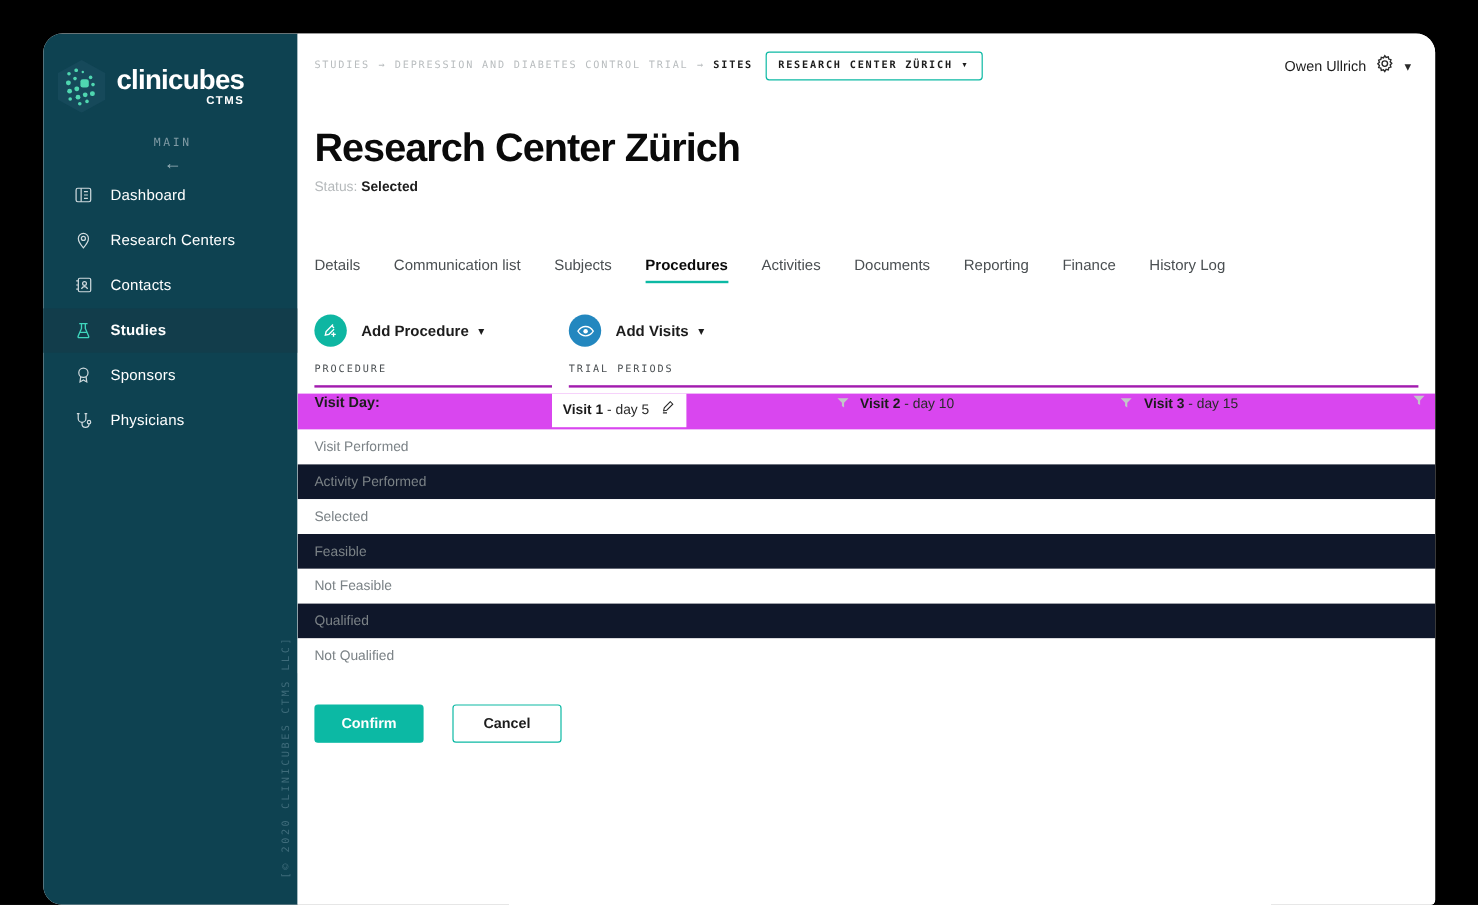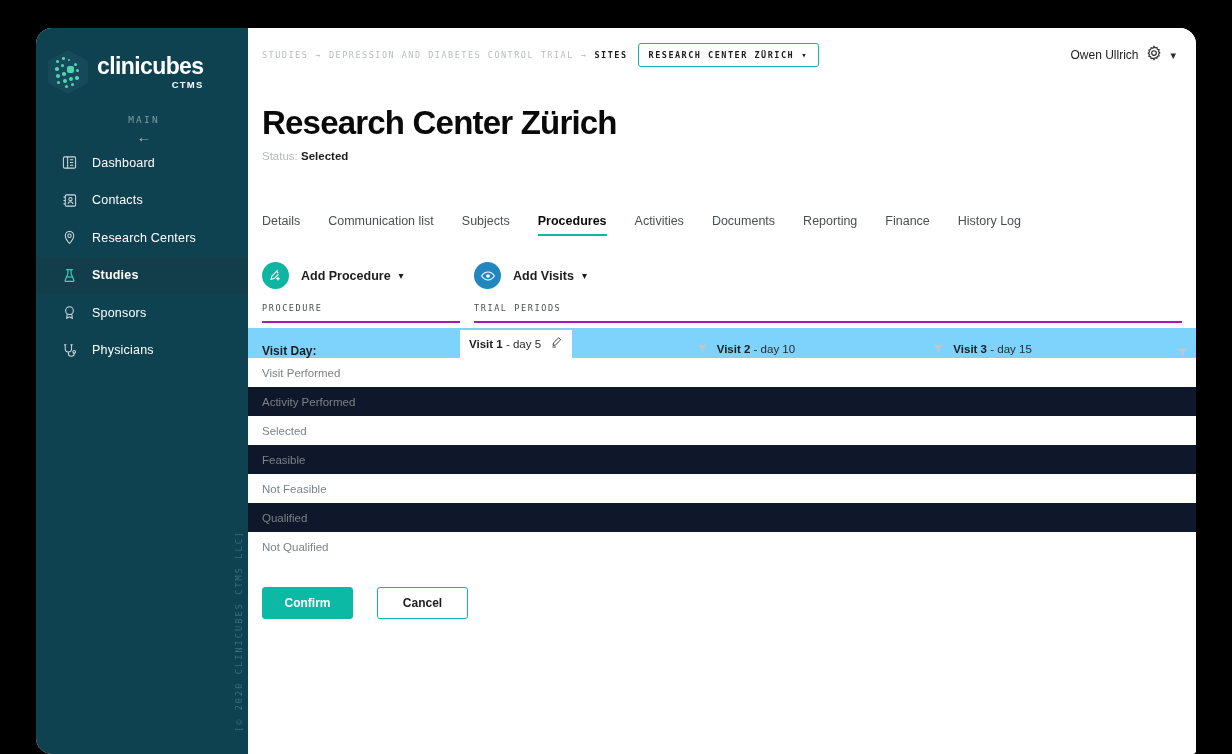--- a/index.html
+++ b/index.html
@@ -301,23 +301,23 @@
     padding-bottom: 8px;
     border-bottom: 2px solid #a21caf;
   }
 
   .col-head-a { width: 198px; flex: 0 0 198px; margin-right: 14px; }
   .col-head-b { flex: 1; }
 
   
   .visit-row {
     display: flex;
-    align-items: flex-end;
+    align-items: flex-start;
     height: 30px;
-    background: #7dd3fc;
+    background: #d946ef;
     padding-left: 14px;
     margin-top: 5px;
   }
 
   .vr-label {
     width: 198px;
     flex: 0 0 198px;
     font-size: 12px;
     font-weight: bold;
     color: #1c1c1c;
@@ -453,39 +453,39 @@
           <line x1="8.5" y1="8" x2="12" y2="8"></line>
           <line x1="8.5" y1="11" x2="12" y2="11"></line>
         </svg>
       </span>
       <span class="nav-label">Dashboard</span>
     </div>
 
     <div class="nav-item">
       <span class="nav-ico">
         <svg width="15" height="15" viewBox="0 0 16 16" fill="none" stroke="#cfdade" stroke-width="1.1">
+          <path d="M8 1.6c2.5 0 4.5 2 4.5 4.5 0 3.2-4.5 8.3-4.5 8.3S3.5 9.3 3.5 6.1C3.5 3.6 5.5 1.6 8 1.6z"></path>
+          <circle cx="8" cy="6.1" r="1.8"></circle>
+        </svg>
+      </span>
+      <span class="nav-label">Research Centers</span>
+    </div>
+
+    <div class="nav-item">
+      <span class="nav-ico">
+        <svg width="15" height="15" viewBox="0 0 16 16" fill="none" stroke="#cfdade" stroke-width="1.1">
           <rect x="3.5" y="2" width="11" height="12" rx="1.3"></rect>
           <circle cx="9" cy="6.6" r="1.7"></circle>
           <path d="M6.3 11.6c.5-1.5 1.5-2.2 2.7-2.2s2.2.7 2.7 2.2"></path>
           <line x1="1.6" y1="4.4" x2="3.5" y2="4.4"></line>
           <line x1="1.6" y1="8" x2="3.5" y2="8"></line>
           <line x1="1.6" y1="11.6" x2="3.5" y2="11.6"></line>
         </svg>
       </span>
       <span class="nav-label">Contacts</span>
-    </div>
-
-    <div class="nav-item">
-      <span class="nav-ico">
-        <svg width="15" height="15" viewBox="0 0 16 16" fill="none" stroke="#cfdade" stroke-width="1.1">
-          <path d="M8 1.6c2.5 0 4.5 2 4.5 4.5 0 3.2-4.5 8.3-4.5 8.3S3.5 9.3 3.5 6.1C3.5 3.6 5.5 1.6 8 1.6z"></path>
-          <circle cx="8" cy="6.1" r="1.8"></circle>
-        </svg>
-      </span>
-      <span class="nav-label">Research Centers</span>
     </div>
 
     <div class="nav-item active">
       <span class="nav-ico">
         <svg width="15" height="15" viewBox="0 0 16 16" fill="none" stroke="#3fd6bd" stroke-width="1.2">
           <line x1="4.3" y1="1.8" x2="11.7" y2="1.8"></line>
           <path d="M6.3 1.8v4.3L3.3 13c-.3.7.2 1.3.9 1.3h7.6c.7 0 1.2-.6.9-1.3L9.7 6.1V1.8"></path>
           <line x1="4.9" y1="9.6" x2="11.1" y2="9.6"></line>
         </svg>
       </span>

